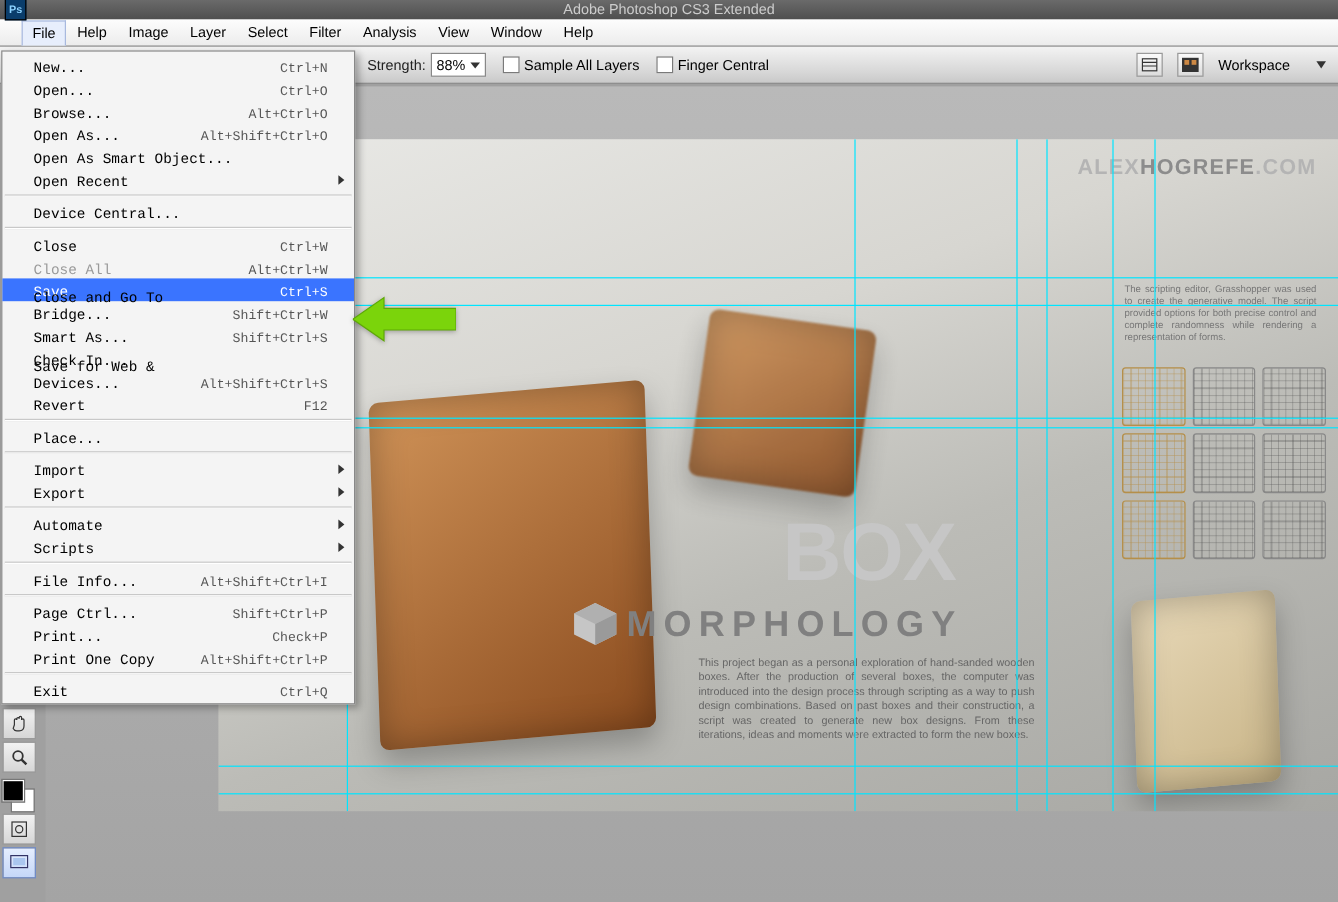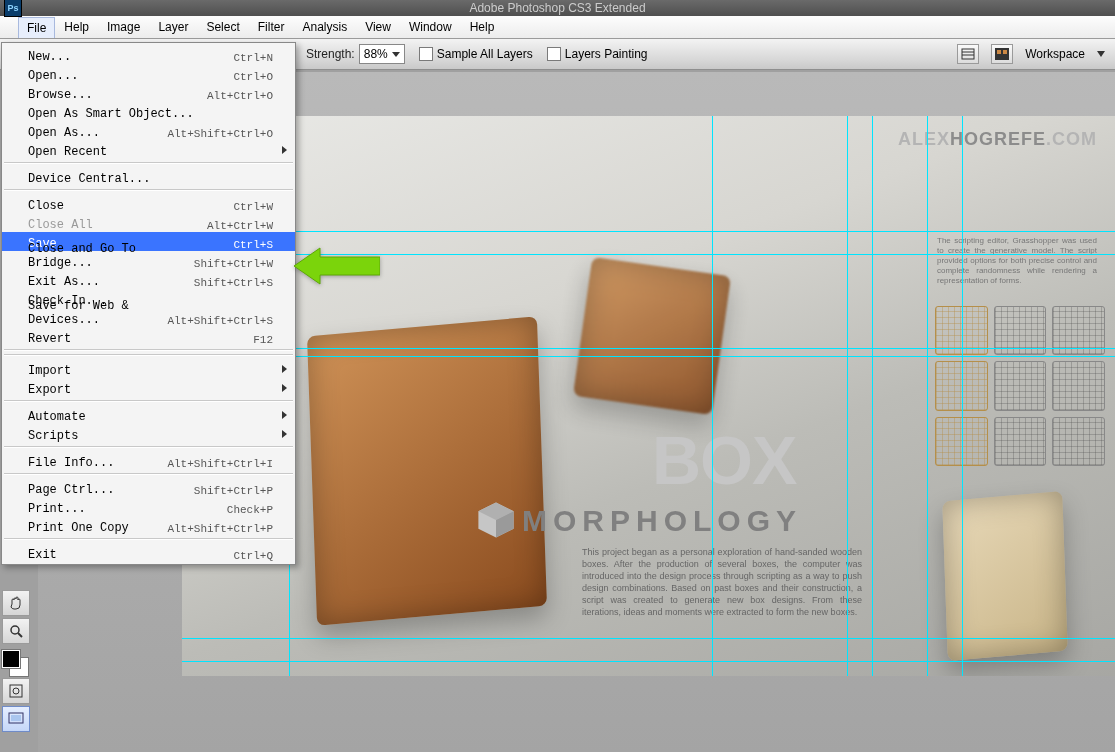--- a/index.html
+++ b/index.html
@@ -10,21 +10,21 @@
   .menubar .mi{padding:0 9px;display:flex;align-items:center;cursor:default;}
   .menubar .mi.open{background:#e7eefc;border:1px solid #a8b9de;border-bottom:none;margin-top:1px;padding:0 8px;}
   .optbar{height:30px;background:linear-gradient(to bottom,#f3f3f3,#d7d7d7 70%,#c9c9c9);border-bottom:1px solid #8e8e8e;display:flex;align-items:center;position:relative;padding-left:6px;}
   .grip{width:4px;height:20px;margin-right:6px;background:repeating-linear-gradient(to bottom,#888 0 1px,transparent 1px 3px);}
   .ob-label{margin:0 4px 0 20px;color:#222;}
   .ob-field{display:flex;align-items:center;border:1px solid #888;background:#fff;height:18px;padding:0 4px;}
   .ob-field .arrow{margin-left:4px;border-left:4px solid transparent;border-right:4px solid transparent;border-top:5px solid #333;}
   .checkbox{width:12px;height:12px;border:1px solid #7a7a7a;background:#fff;margin:0 4px 0 14px;display:inline-block;vertical-align:middle;}
   .ob-right{position:absolute;right:10px;top:0;bottom:0;display:flex;align-items:center;gap:12px;}
   .sq-icon{width:20px;height:18px;border:1px solid #9a9a9a;background:linear-gradient(#fafafa,#dcdcdc);display:flex;align-items:center;justify-content:center;}
-  .workspace{display:flex;align-items:center;gap:12px;font-size:12px;}
+  .workspace{display:flex;align-items:center;gap:22px;font-size:12px;}
   .workspace .tri{border-left:4px solid transparent;border-right:4px solid transparent;border-top:6px solid #333;}
   .doc-titlebar{position:absolute;left:182px;right:0;top:92px;height:22px;background:linear-gradient(to bottom,#cfe2f7,#aac8ea);border:1px solid #6f8bb0;display:flex;align-items:center;justify-content:center;color:#123;font-size:13px;}
   .canvas-wrap{position:absolute;left:38px;right:0;top:72px;bottom:0;background:linear-gradient(#b9b9b9,#a4a4a4);}
   .canvas{position:absolute;left:144px;top:44px;right:0;height:560px;background:linear-gradient(160deg,#e9e9e6 0%,#d7d6d1 35%,#bcbcb7 60%,#a7a7a3 100%);overflow:hidden;}
   .watermark{position:absolute;right:18px;top:14px;font:600 18px/1 "Arial",sans-serif;letter-spacing:1px;color:#b4b4b4;}
   .watermark b{color:#8c8c8c;}
   .guide-v{position:absolute;top:0;bottom:0;width:1px;background:#00e5ff;}
   .guide-h{position:absolute;left:0;right:0;height:1px;background:#00e5ff;}
   .big-title{position:absolute;left:470px;top:310px;font:800 68px/1 Arial;color:#c6c6c6;letter-spacing:-1px;}
   .subtitle{position:absolute;left:340px;top:390px;font:600 30px/1 Arial;color:#808080;letter-spacing:6px;}
@@ -84,21 +84,21 @@
 <div class="optbar">
   <div class="grip"></div>
   <span class="ob-label" style="margin-left:290px">Strength:</span>
   <div class="ob-field">
     <span>88%</span>
     <span class="arrow"></span>
   </div>
   <span class="checkbox"></span>
   <span>Sample All Layers</span>
   <span class="checkbox"></span>
-  <span>Layers Painting</span>
+  <span>Finger Central</span>
   <div class="ob-right">
     <div class="sq-icon">
       <svg width="14" height="12">
           <rect x="1" y="1" width="12" height="10" fill="none" stroke="#333"></rect>
           <line x1="1" y1="4" x2="13" y2="4" stroke="#333"></line>
           <line x1="1" y1="7" x2="13" y2="7" stroke="#333"></line>
         </svg>
     </div>
     <div class="sq-icon">
       <svg width="14" height="12">
@@ -201,25 +201,25 @@
     </div>
     <div class="dd-item">
       <span class="label">Open...</span>
       <span class="accel">Ctrl+O</span>
     </div>
     <div class="dd-item">
       <span class="label">Browse...</span>
       <span class="accel">Alt+Ctrl+O</span>
     </div>
     <div class="dd-item">
-      <span class="label">Open As Smart Object...</span>
-    </div>
-    <div class="dd-item">
       <span class="label">Open As...</span>
       <span class="accel">Alt+Shift+Ctrl+O</span>
+    </div>
+    <div class="dd-item">
+      <span class="label">Open As Smart Object...</span>
     </div>
     <div class="dd-item hasSub">
       <span class="label">Open Recent</span>
     </div>
     <div class="dd-sep"></div>
     <div class="dd-item">
       <span class="label">Device Central...</span>
     </div>
     <div class="dd-sep"></div>
     <div class="dd-item">
@@ -232,35 +232,38 @@
     </div>
     <div class="dd-item sel">
       <span class="label">Save</span>
       <span class="accel">Ctrl+S</span>
     </div>
     <div class="dd-item">
       <span class="label">Close and Go To Bridge...</span>
       <span class="accel">Shift+Ctrl+W</span>
     </div>
     <div class="dd-item">
-      <span class="label">Exit As...</span>
+      <span class="label">Smart As...</span>
       <span class="accel">Shift+Ctrl+S</span>
     </div>
     <div class="dd-item">
       <span class="label">Check In...</span>
     </div>
     <div class="dd-item">
       <span class="label">Save for Web &amp; Devices...</span>
       <span class="accel">Alt+Shift+Ctrl+S</span>
     </div>
     <div class="dd-item">
       <span class="label">Revert</span>
       <span class="accel">F12</span>
     </div>
     <div class="dd-sep"></div>
+    <div class="dd-item">
+      <span class="label">Place...</span>
+    </div>
     <div class="dd-sep"></div>
     <div class="dd-item hasSub">
       <span class="label">Import</span>
     </div>
     <div class="dd-item hasSub">
       <span class="label">Export</span>
     </div>
     <div class="dd-sep"></div>
     <div class="dd-item hasSub">
       <span class="label">Automate</span>

